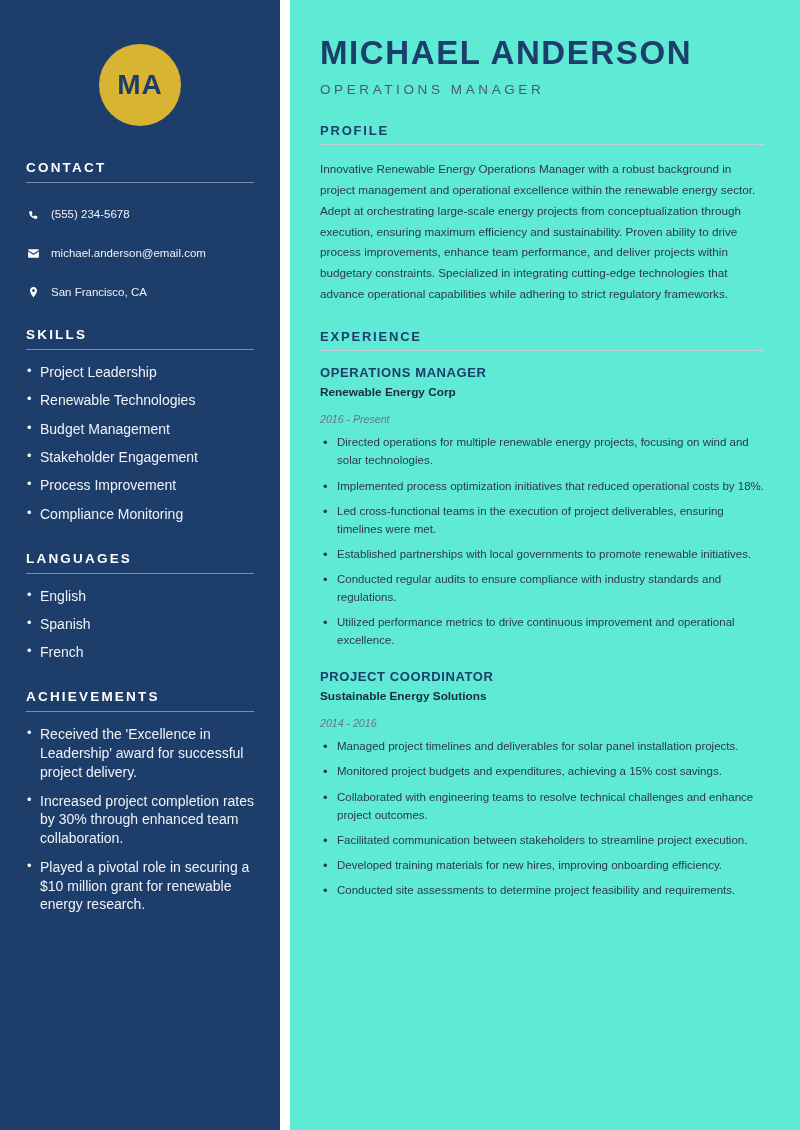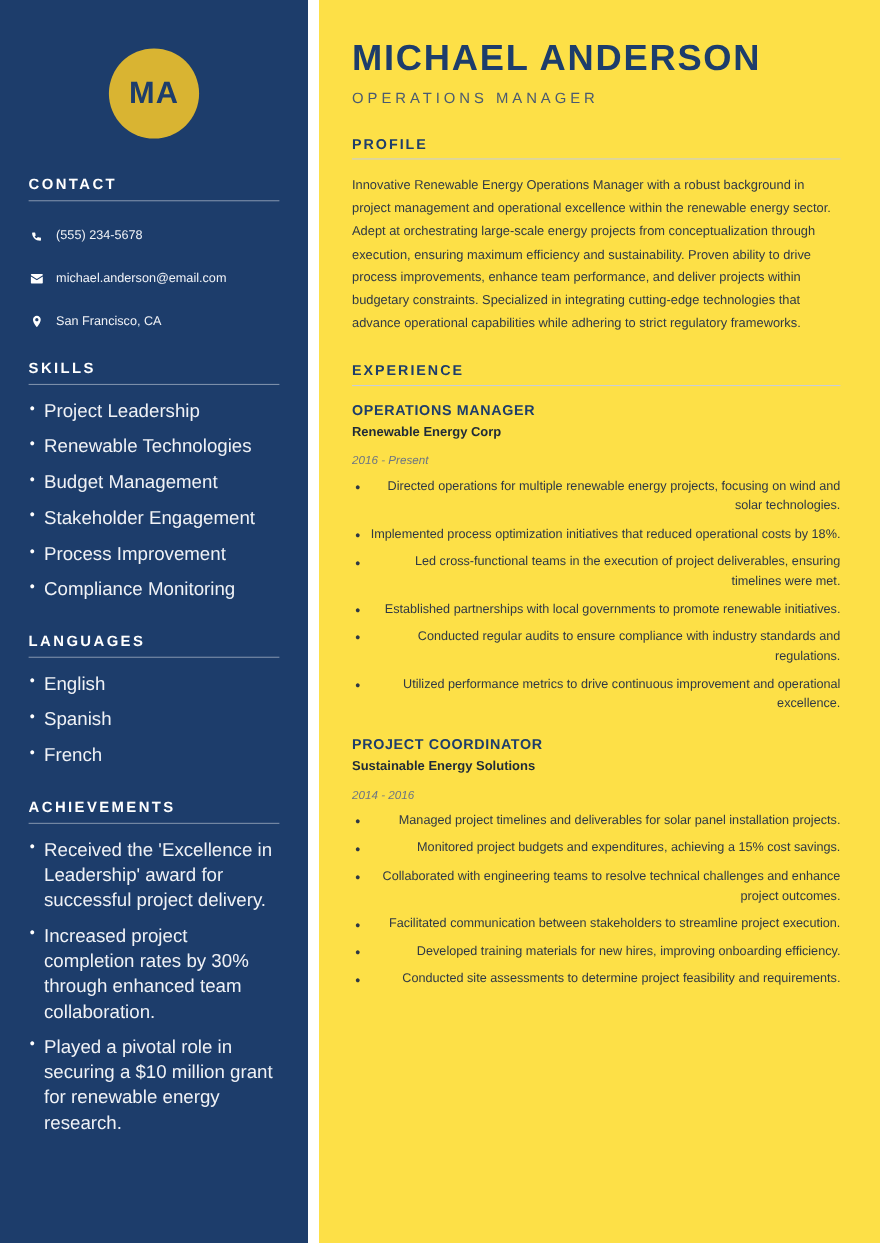--- a/index.html
+++ b/index.html
@@ -89,21 +89,21 @@
   .contact-row .ic svg { display: block; }
 
   ul.side-list {
     list-style: none;
     margin: 0;
     padding: 0;
   }
   ul.side-list li {
     position: relative;
     padding-left: 14px;
-    font-size: 17px;
+    font-size: 14px;
     color: #f0f2f6;
     margin-bottom: 9.5px;
     line-height: 1.35;
   }
   ul.side-list li::before {
     content: "•";
     position: absolute;
     left: 1px;
     top: -1px;
     font-size: 13px;
@@ -123,21 +123,21 @@
   
   .gap {
     width: 10px;
     flex: 0 0 10px;
     background: #ffffff;
   }
 
   
   .main {
     flex: 1 1 auto;
-    background: #fde047;
+    background: #5eead4;
     padding: 36px 36px 26px 30px;
   }
   .name {
     font-size: 33px;
     line-height: 1.05;
     font-weight: bold;
     letter-spacing: 1.6px;
     color: #1d3d6b;
     margin: 0 0 11px 0;
   }
@@ -187,21 +187,20 @@
   .job-dates {
     font-size: 10.6px;
     font-style: italic;
     color: #6c7584;
     margin: 14px 0 9px 0;
   }
   ul.bullets {
     list-style: none;
     margin: 0;
     padding: 0;
-    text-align: right;
   }
   ul.bullets li {
     position: relative;
     padding-left: 17px;
     font-size: 11.5px;
     line-height: 1.55;
     color: #2f3845;
     margin-bottom: 7.5px;
   }
   ul.bullets li::before {

